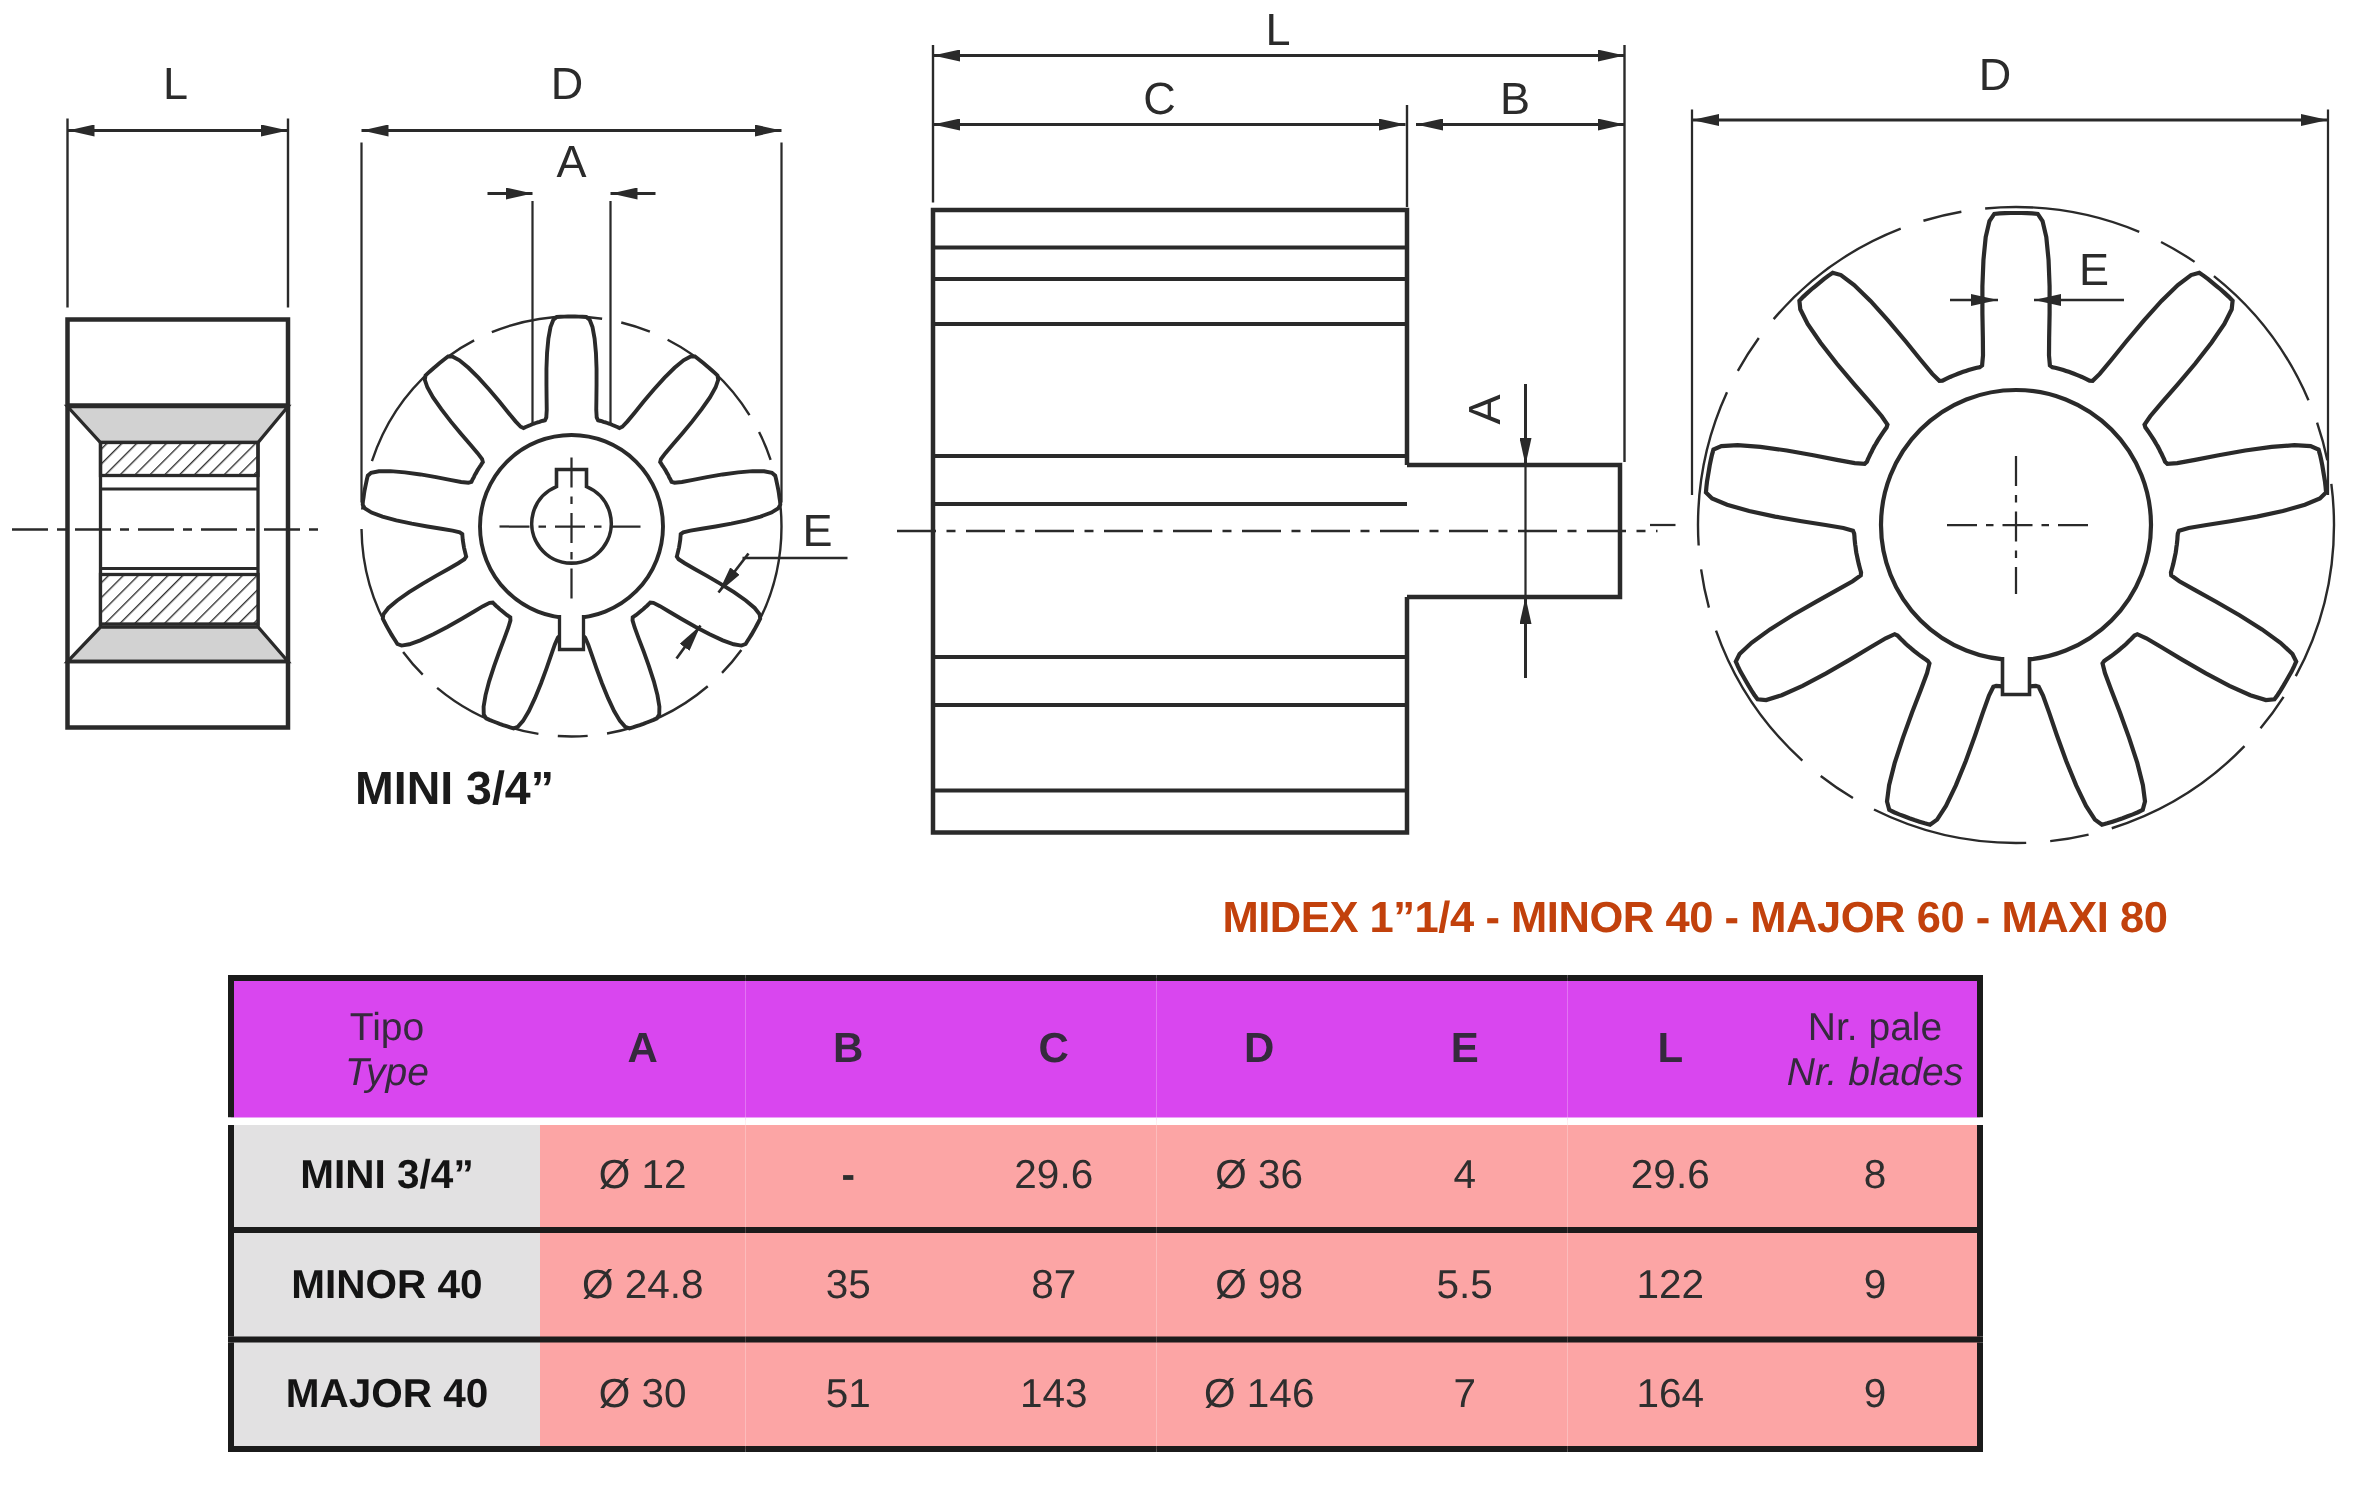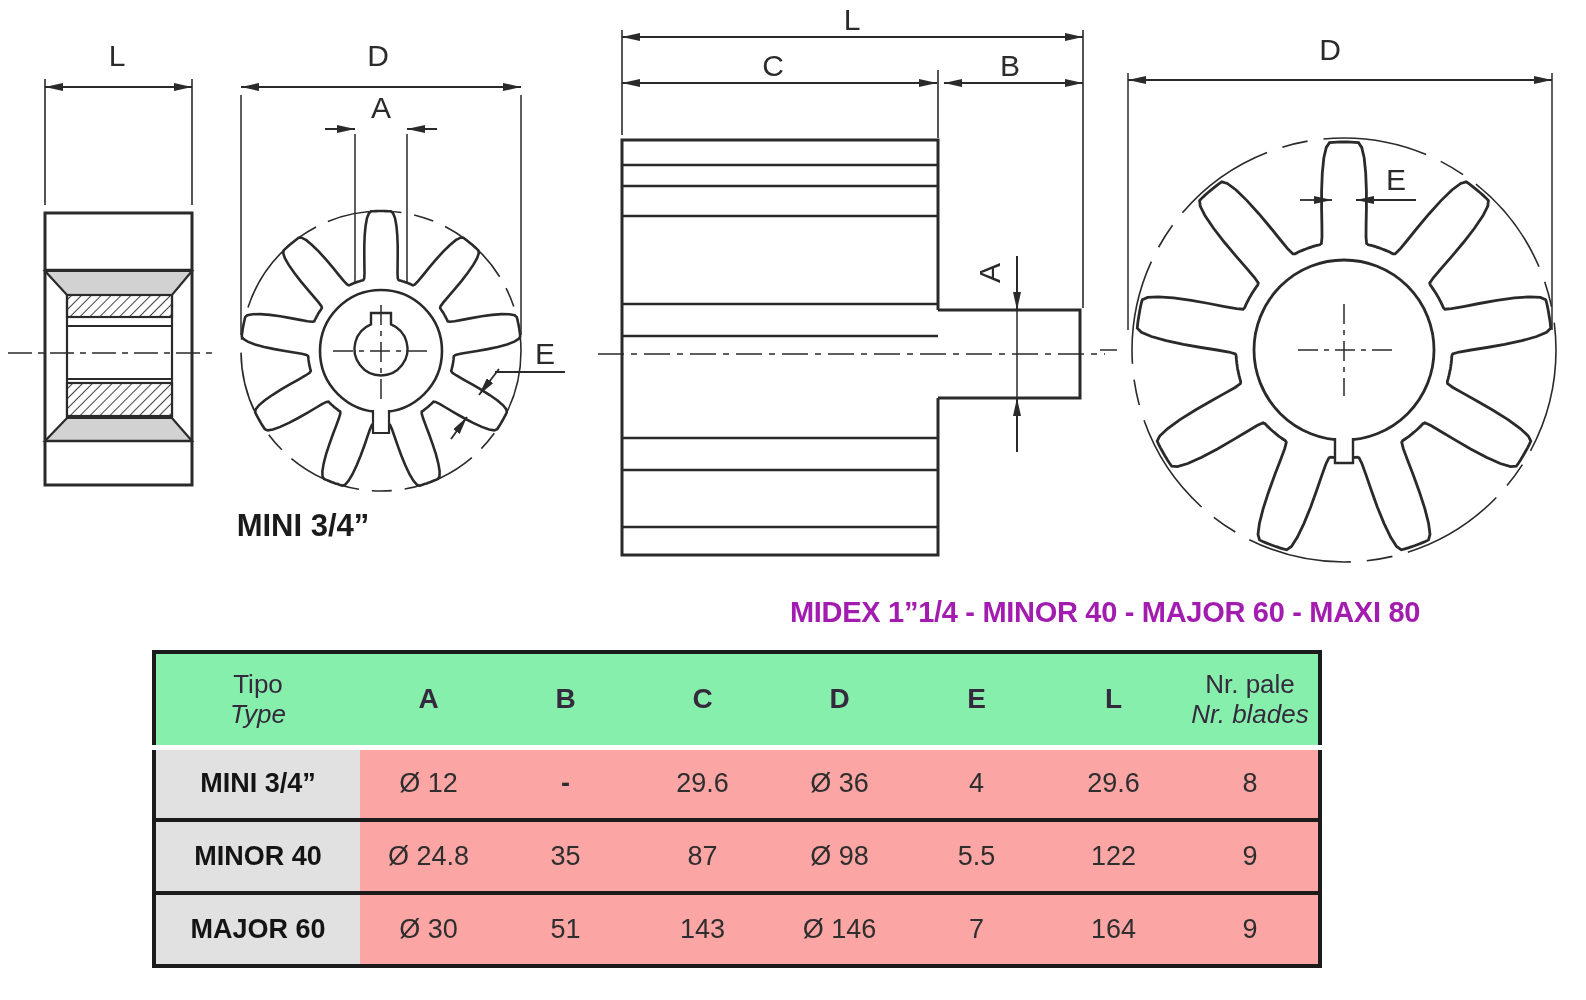--- a/index.html
+++ b/index.html
@@ -9,32 +9,32 @@
   svg text{fill:#2b2b2b;font-family:"Liberation Sans", sans-serif;font-size:30px;}
   svg text.bold{font-weight:bold;fill:#1b1b1b;}
 
   
   #spec-table{position:absolute;left:152px;top:650px;width:1166px;height:318px;
               border-collapse:collapse;table-layout:fixed;
               border:4px solid #1b1b1b;}
   #spec-table th,#spec-table td{padding:0;text-align:center;vertical-align:middle;
               font-family:"Liberation Sans", sans-serif;}
   #spec-table thead tr{height:95px;}
-  #spec-table thead th{background:#86efac;color:#352a3d;font-weight:normal;
+  #spec-table thead th{background:#d946ef;color:#352a3d;font-weight:normal;
               border-bottom:5px solid #ffffff;}
   .hdr-two{font-size:26px;line-height:30px;}
   .hdr-two .it{font-style:italic;}
   .hdr-letter{font-size:28px;font-weight:bold !important;color:#2b2036;}
   #spec-table tbody tr{height:44px;}
   #spec-table tbody tr + tr{border-top:4px solid #1b1b1b;}
   #spec-table tbody th{background:#e2e1e2;font-size:27px;font-weight:bold;color:#141414;}
   #spec-table tbody td{background:#fca5a5;font-size:27px;color:#2e2e2e;}
 
-  #caption{position:absolute;left:790px;top:596px;width:680px;
-           font-size:29px;font-weight:bold;color:#a21caf;letter-spacing:-0.3px;}
+  #caption{position:absolute;left:790px;top:596px;width:680px;text-align:center;
+           font-size:29px;font-weight:bold;color:#c2410c;letter-spacing:-0.3px;}
 </style>
 </head>
 <body>
 
 <div id="page">
 
 <svg id="drawing" width="1586" height="645" viewBox="0 0 1586 645">
   <defs>
     <marker id="ar" viewBox="0 0 18 8" refX="18" refY="4" markerWidth="18" markerHeight="8" markerUnits="userSpaceOnUse" orient="auto-start-reverse">
       <path d="M0,0 L18,4 L0,8 Z" fill="#2a2a2a"></path>
@@ -204,21 +204,21 @@
       <th>MINOR 40</th>
       <td>Ø 24.8</td>
       <td>35</td>
       <td>87</td>
       <td>Ø 98</td>
       <td>5.5</td>
       <td>122</td>
       <td>9</td>
     </tr>
     <tr>
-      <th>MAJOR 60</th>
+      <th>MAJOR 40</th>
       <td>Ø 30</td>
       <td>51</td>
       <td>143</td>
       <td>Ø 146</td>
       <td>7</td>
       <td>164</td>
       <td>9</td>
     </tr>
   </tbody>
 </table>

